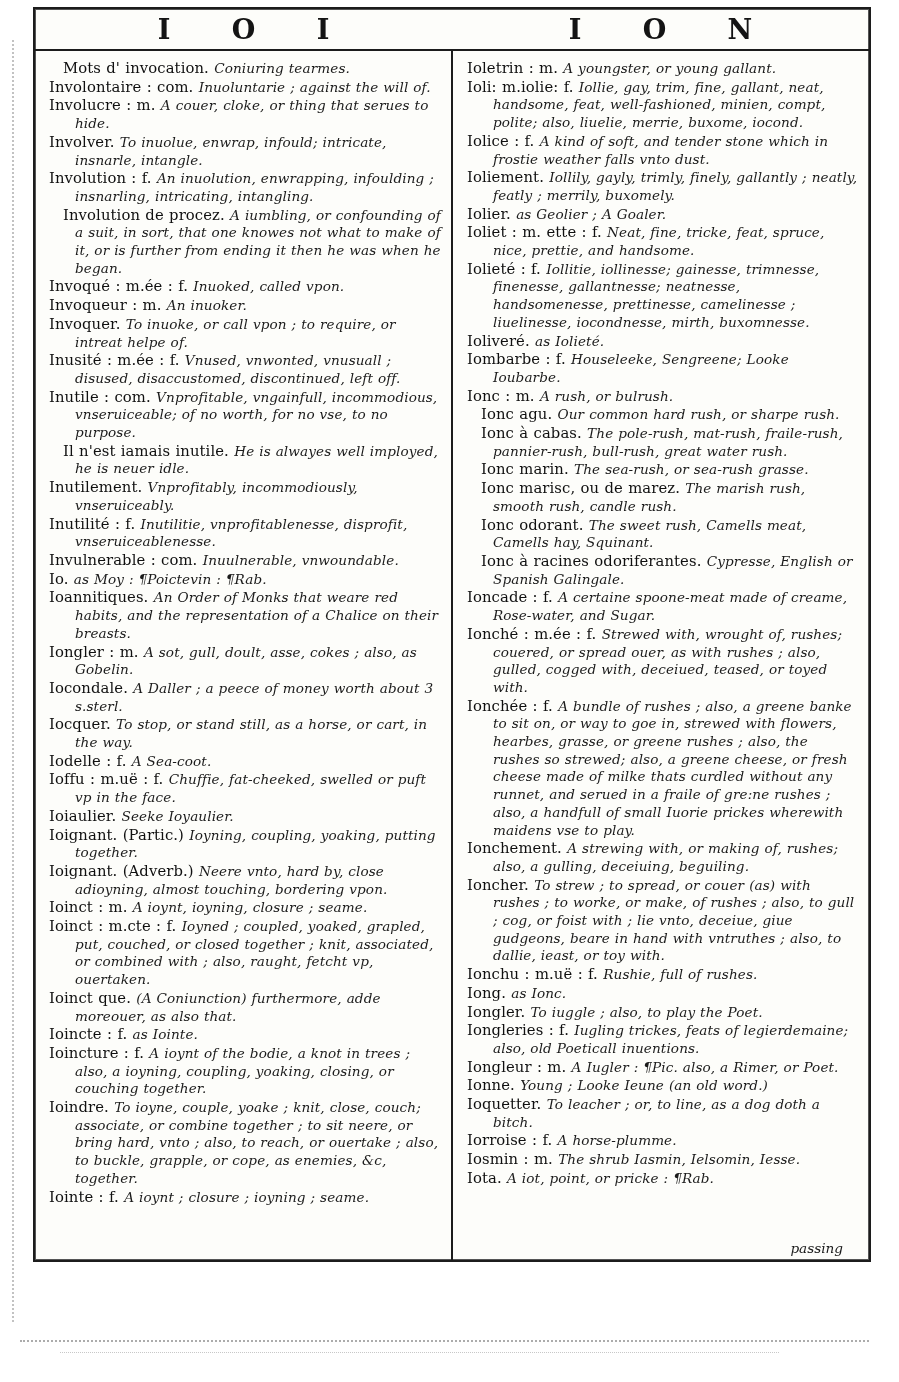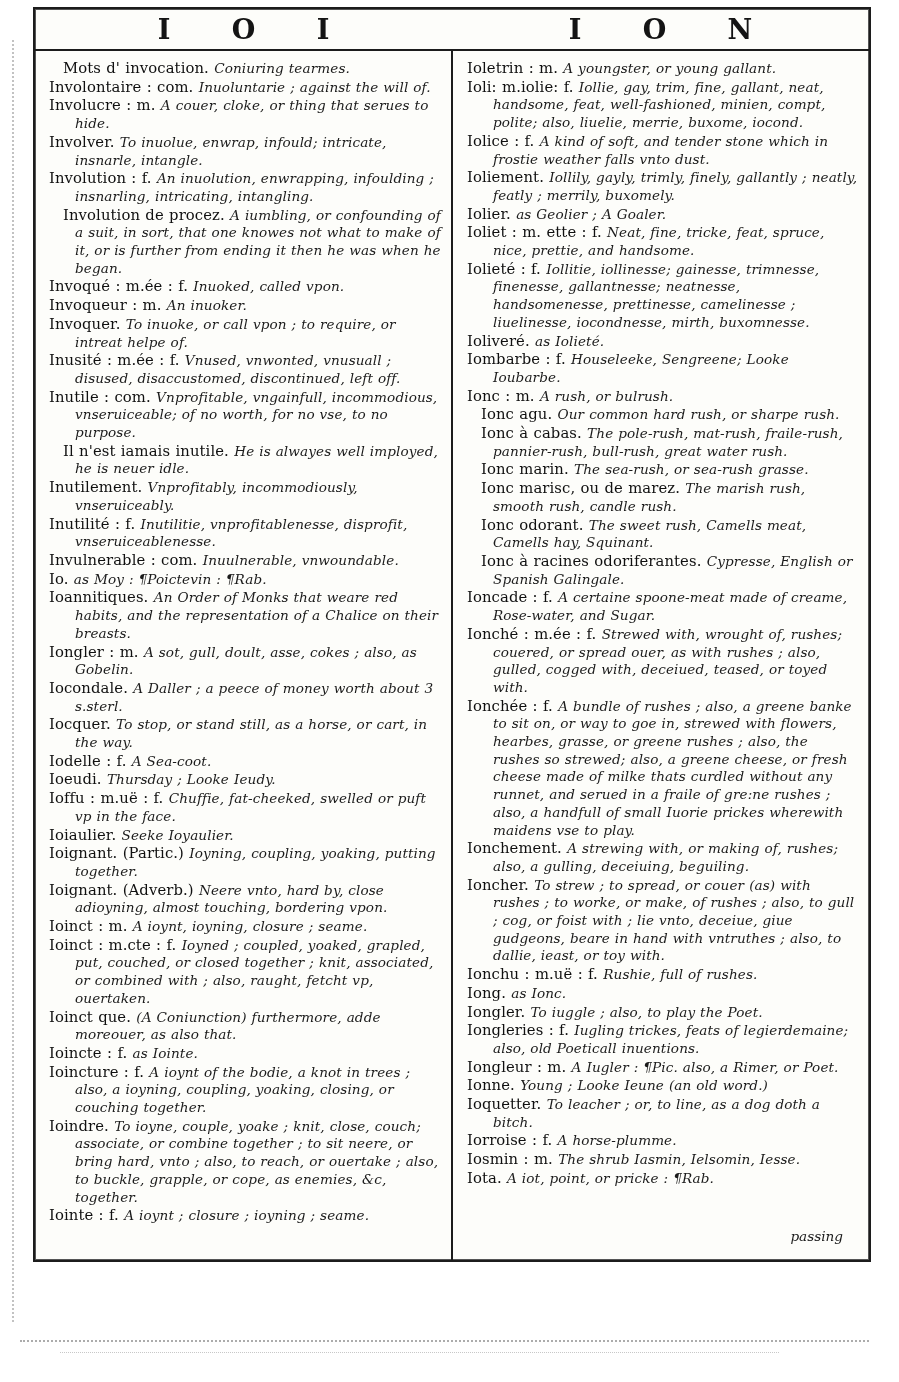--- a/index.html
+++ b/index.html
@@ -48,21 +48,21 @@
     word-spacing:.5px;
   }
   .entry .head{
     font-style:normal;font-size:14.8px;color:#101010;
   }
   .entry .gloss{
     font-style:italic;color:#1b1b1b;
   }
   .entry.sub{padding-left:26px;text-indent:-12px;}
   .catchword{
-    position:absolute;right:26px;bottom:16px;
+    position:absolute;right:26px;bottom:4px;
     font-style:italic;font-size:13.6px;color:#1b1b1b;
   }
   .artifact{
     position:absolute;left:20px;right:30px;top:1340px;height:0;
     border-top:2px dotted #8a8a8a;opacity:.7;
   }
   .artifact2{
     position:absolute;left:60px;right:120px;top:1352px;height:0;
     border-top:1px dotted #a5a5a5;opacity:.6;
   }
@@ -180,24 +180,20 @@
   <p class="entry">
     <span class="head">Iocquer. </span>
     <span class="gloss">To stop, or stand still, as a horse, or cart, in the way.</span>
   </p>
 
   <p class="entry">
     <span class="head">Iodelle : f. </span>
     <span class="gloss">A Sea-coot.</span>
   </p>
 
-  <p class="entry">
-    <span class="head">Ioeudi. </span>
-    <span class="gloss">Thursday ; Looke Ieudy.</span>
-  </p>
 
   <p class="entry">
     <span class="head">Ioffu : m.uë : f. </span>
     <span class="gloss">Chuffie, fat-cheeked, swelled or puft vp in the face.</span>
   </p>
 
   <p class="entry">
     <span class="head">Ioiaulier. </span>
     <span class="gloss">Seeke Ioyaulier.</span>
   </p>

